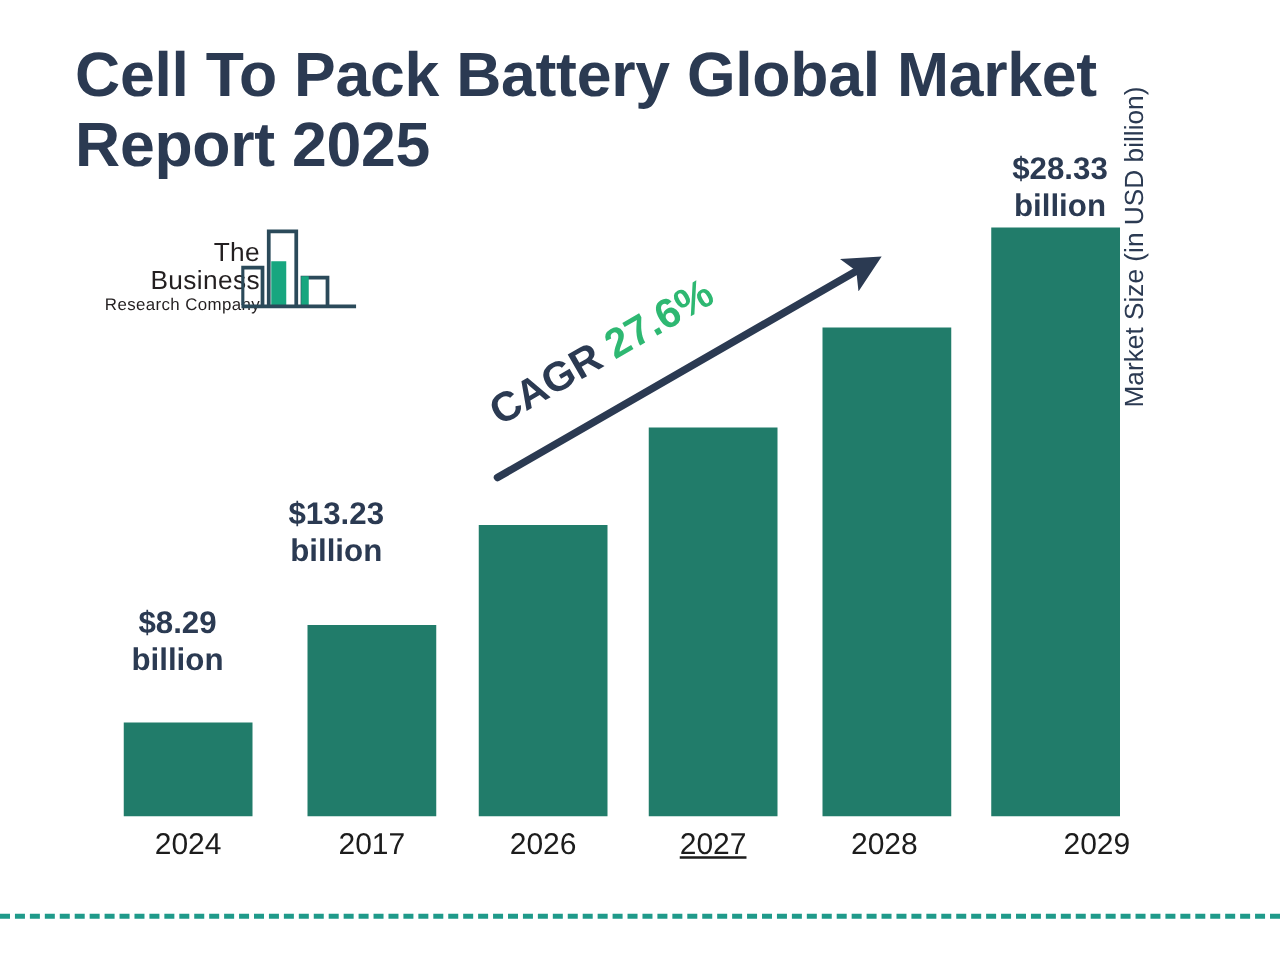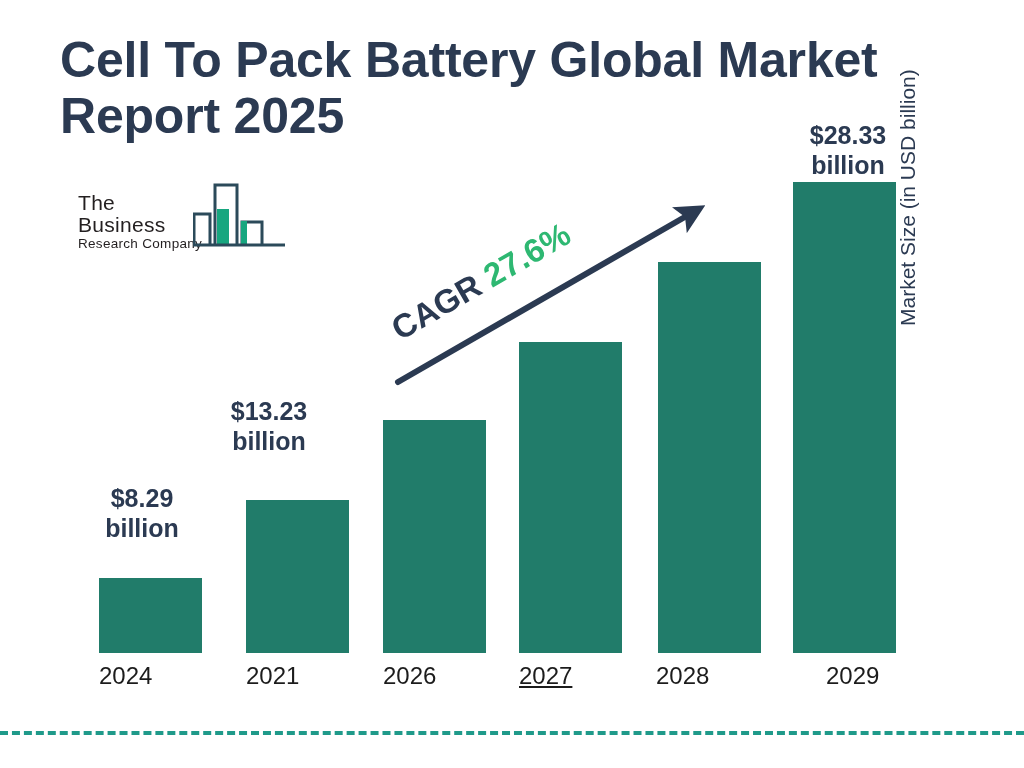--- a/index.html
+++ b/index.html
@@ -16,39 +16,39 @@
     position:absolute;left:60px;top:32px;width:904px;
     text-align:left;
     font-size:50px;line-height:1.12;
     font-weight:bold;
     color:#2b3a52;
     letter-spacing:-0.2px;
   }
 
   
   .logo{position:absolute;left:78px;top:178px;width:205px;height:72px;}
-  .logo-text{position:absolute;left:0;top:14px;width:130px;color:#1b1b1b;}
+  .logo-text{position:absolute;left:0;top:14px;width:130px;color:#1b1b1b;text-align:right;}
   .logo-line1{font-size:21px;line-height:22px;letter-spacing:.3px;color:#231f20;}
   .logo-line2{font-size:13.5px;line-height:16px;letter-spacing:.3px;color:#231f20;}
   .logo-mark{position:absolute;left:115px;top:0;width:92px;height:72px;}
 
   
   .plot{position:absolute;left:0;top:0;width:1024px;height:768px;}
   .bar{position:absolute;background:#217c6a;}
 
   
   .callout{
     position:absolute;text-align:center;
     font-size:25px;line-height:30px;font-weight:bold;color:#2b3a52;
     white-space:pre-line;
   }
 
   
   .xlabel{
-    position:absolute;width:103px;
+    position:absolute;text-align:center;width:103px;
     font-size:24px;color:#1c1c1c;
     top:662px;
   }
 
   
   .ylabel{
     position:absolute;left:896px;top:326px;width:340px;
     transform:rotate(-90deg);transform-origin:left top;
     font-size:21px;color:#2b3a52;white-space:nowrap;
   }
@@ -116,21 +116,21 @@
       </marker>
     </defs>
     <line x1="398" y1="382" x2="697" y2="210" stroke="#2b3a52" stroke-width="6" marker-end="url(#ah)" stroke-linecap="round"></line>
   </svg>
 
   <div class="cagr">
     <span>CAGR </span><span class="pct">27.6%</span>
   </div>
 
   <div class="xlabel" style="left:99px;">2024</div>
-  <div class="xlabel" style="left:246px;">2021</div>
+  <div class="xlabel" style="left:246px;">2017</div>
   <div class="xlabel" style="left:383px;">2026</div>
   <div class="xlabel" style="left:519px;text-decoration:underline;">2027</div>
   <div class="xlabel" style="left:656px;">2028</div>
   <div class="xlabel" style="left:826px;">2029</div>
 
   <div class="ylabel">Market Size (in USD billion)</div>
 
   <div class="rule"></div>
 
 </div>

